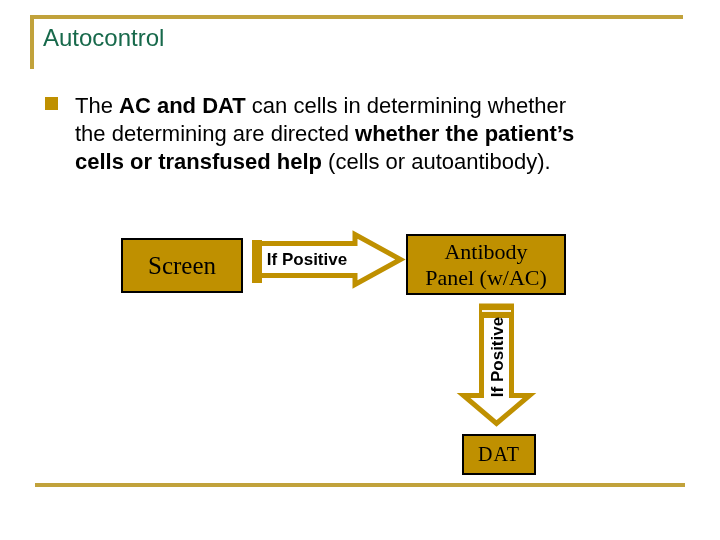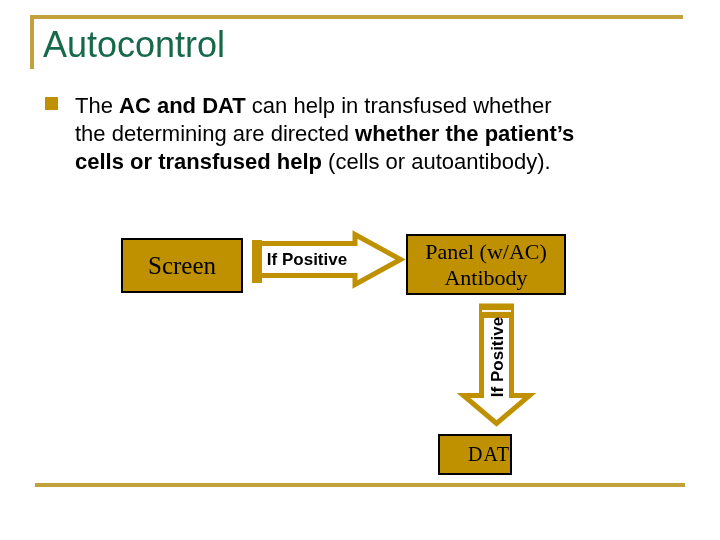--- a/index.html
+++ b/index.html
@@ -10,21 +10,21 @@
   
   .top-rule    { position:absolute; left:30px; top:15px; width:653px; height:4px;
                  background:var(--gold-line,#C1A23B); }
   .title-accent{ position:absolute; left:30px; top:15px; width:4px; height:54px;
                  background:var(--gold-line,#C1A23B); }
   .bottom-rule { position:absolute; left:35px; top:483px; width:650px; height:4px;
                  background:var(--gold-line,#C1A23B); }
 
   .title {
     position:absolute; left:43px; top:24px; margin:0;
-    font-size:36px; font-weight:normal; letter-spacing:0px;
+    font-size:24px; font-weight:normal; letter-spacing:0px;
     color:var(--title-green,#17694B);
   }
 
   .bullet-marker {
     position:absolute; left:45px; top:97px; width:13px; height:13px;
     background:var(--gold-shape,#BF9000);
   }
   .bullet-text {
     position:absolute; left:75px; top:92px; width:580px; margin:0;
     font-size:22px; line-height:28px; color:#000;
@@ -33,21 +33,21 @@
   .bullet-text b { font-weight:bold;text-align:center; }
 
   .diagram-box {
     position:absolute; box-sizing:border-box;
     background:var(--gold-shape,#BF9000); border:2px solid #000;
     display:flex; flex-direction:column; align-items:center; justify-content:center;
     font-family:"Liberation Serif", serif; color:#000; text-align:center;
   }
   .screen-box   { left:121px; top:238px; width:122px; height:55px; font-size:25px; }
   .antibody-box { left:406px; top:234px; width:160px; height:61px; font-size:22px; line-height:26px; }
-  .dat-box      { left:438px; top:434px; width:74px;  height:41px; font-size:20px; letter-spacing:1px;align-items:flex-end; }
+  .dat-box      { left:462px; top:434px; width:74px;  height:41px; font-size:20px; letter-spacing:1px; }
 
   .arrow-layer { position:absolute; left:0; top:0; width:720px; height:540px; }
   .arrow-body  { fill:#ffffff; stroke:var(--gold-shape,#BF9000); stroke-width:5; }
   .arrow-stub  { fill:var(--gold-shape,#BF9000); }
   .stub-slit   { fill:#ffffff; opacity:0.9; }
 
   .arrow-label {
     position:absolute; font-size:17px; font-weight:bold; color:#000;
     text-align:center; white-space:nowrap;
   }
@@ -60,21 +60,21 @@
 
 <div class="slide">
 
   <div class="top-rule"></div>
   <div class="title-accent"></div>
 
   <h1 class="title">Autocontrol</h1>
 
   <span class="bullet-marker"></span>
   <p class="bullet-text">
-    <span class="ln"><span>The </span><b>AC and DAT</b><span> can help in transfused whether</span></span>
+    <span class="ln"><span>The </span><b>AC and DAT</b><span> can cells in determining whether</span></span>
     <span class="ln"><span>the determining are directed </span><b>whether the patient’s</b></span>
     <span class="ln"><b>cells or transfused help</b><span> (cells or autoantibody).</span></span>
   </p>
 
   <svg class="arrow-layer" viewBox="0 0 720 540">
 
     <path class="arrow-body" d="M 254.5 243.5 H 355 V 234.5 L 400.5 259.5 L 355 284.5 V 275.5 H 254.5 Z"></path>
     <rect class="arrow-stub" x="252" y="240" width="10" height="43"></rect>
 
     <path class="arrow-body" d="M 481.5 306 V 395.5 H 463.5 L 496.5 423.5 L 529.5 395.5 H 511.5 V 306 Z"></path>
@@ -82,22 +82,22 @@
     <rect class="stub-slit" x="482" y="310" width="29" height="2"></rect>
   </svg>
 
   <div class="diagram-box screen-box">
     <span>Screen</span>
   </div>
 
   <div class="arrow-label arrow-label-right">If Positive</div>
 
   <div class="diagram-box antibody-box">
+    <span>Antibody</span>
     <span>Panel (w/AC)</span>
-    <span>Antibody</span>
   </div>
 
   <div class="arrow-label arrow-label-down">If Positive</div>
 
   <div class="diagram-box dat-box">
     <span>DAT</span>
   </div>
 
   <div class="bottom-rule"></div>
 

